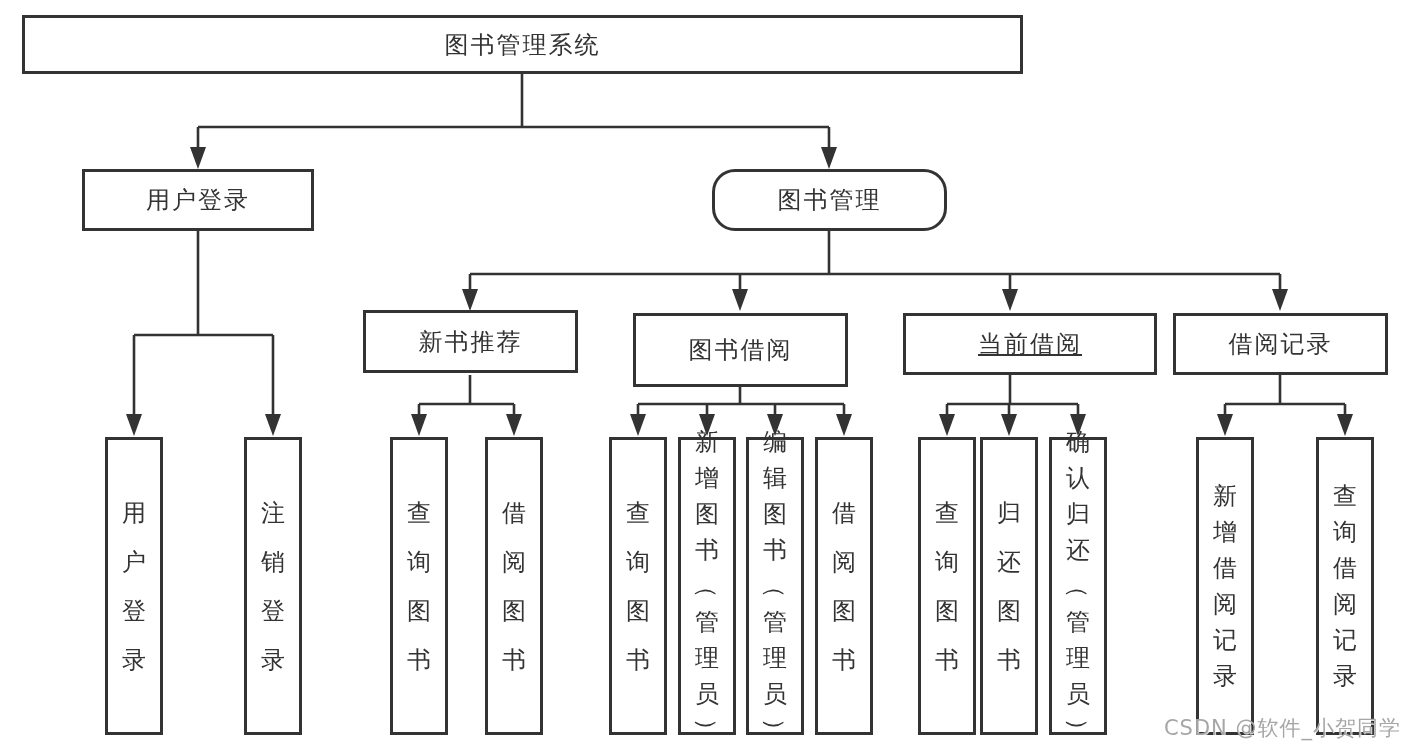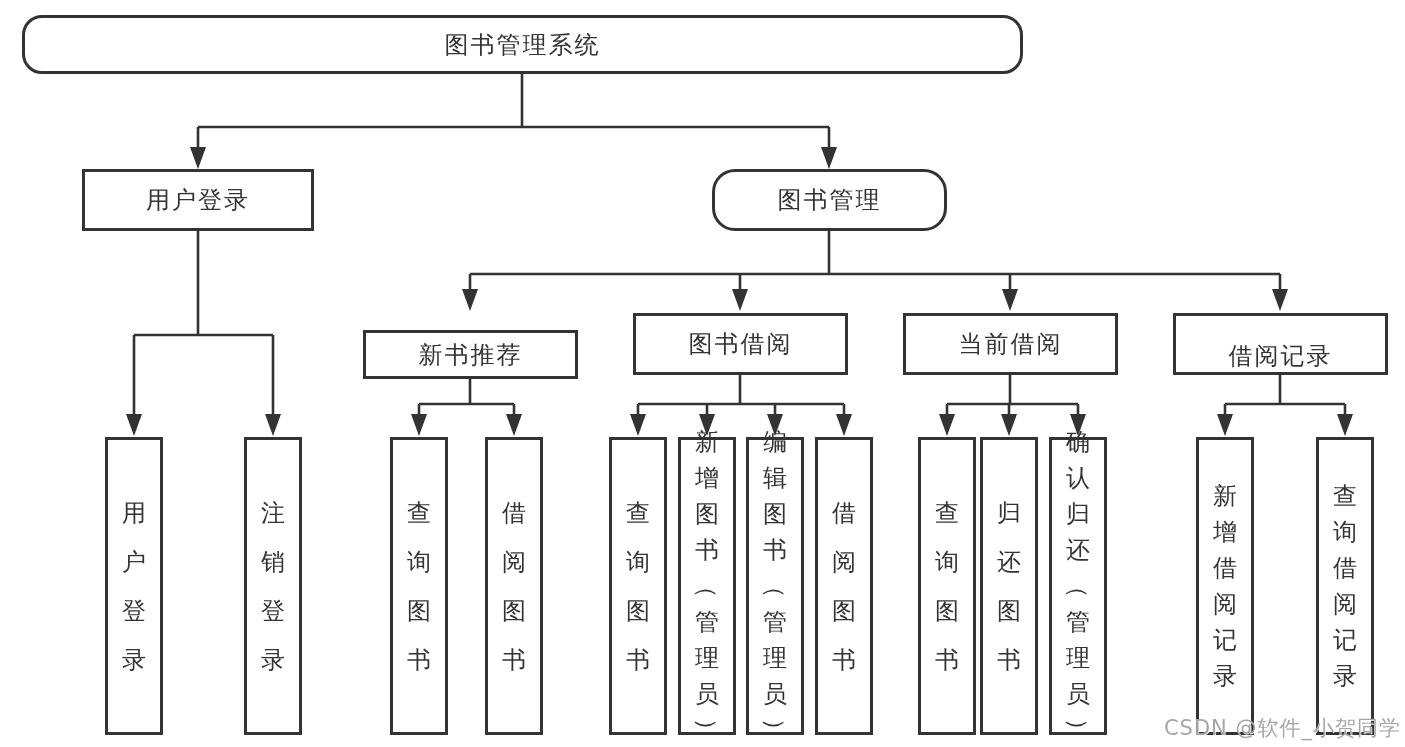--- a/index.html
+++ b/index.html
@@ -84,41 +84,41 @@
       <polygon points="767,414 783,414 775,436"></polygon>
       <polygon points="836,414 852,414 844,436"></polygon>
       <polygon points="939,414 955,414 947,436"></polygon>
       <polygon points="1001,414 1017,414 1009,436"></polygon>
       <polygon points="1070,414 1086,414 1078,436"></polygon>
       <polygon points="1217,414 1233,414 1225,436"></polygon>
       <polygon points="1337,414 1353,414 1345,436"></polygon>
     </g>
   </svg>
 
-  <div class="box" style="left:22px;top:15px;width:1001px;height:59px;border-radius:20px;">
+  <div class="box" style="left:22px;top:15px;width:1001px;height:59px;">
     <span class="hlabel">图书管理系统</span>
   </div>
 
   <div class="box" style="left:82px;top:169px;width:232px;height:62px;align-items:center;">
     <span class="hlabel">用户登录</span>
   </div>
   <div class="box" style="left:712px;top:169px;width:235px;height:62px;border-radius:23px;">
     <span class="hlabel">图书管理</span>
   </div>
 
-  <div class="box" style="left:363px;top:330px;width:215px;height:49px;">
+  <div class="box" style="left:363px;top:310px;width:215px;height:63px;">
     <span class="hlabel">新书推荐</span>
   </div>
-  <div class="box" style="left:633px;top:313px;width:215px;height:62px;">
+  <div class="box" style="left:633px;top:313px;width:215px;height:74px;">
     <span class="hlabel">图书借阅</span>
   </div>
-  <div class="box" style="left:903px;top:313px;width:215px;height:62px;">
+  <div class="box" style="left:903px;top:313px;width:254px;height:62px;text-decoration:underline;">
     <span class="hlabel">当前借阅</span>
   </div>
-  <div class="box" style="left:1173px;top:313px;width:215px;height:62px;align-items:flex-end;">
+  <div class="box" style="left:1173px;top:313px;width:215px;height:62px;">
     <span class="hlabel">借阅记录</span>
   </div>
 
   <div class="box vbox" style="left:105px;top:437px;width:58px;height:298px;">
     <span class="vtext" style="row-gap: 25px;">
         <span>用</span>
         <span>户</span>
         <span>登</span>
         <span>录</span>
       </span>

